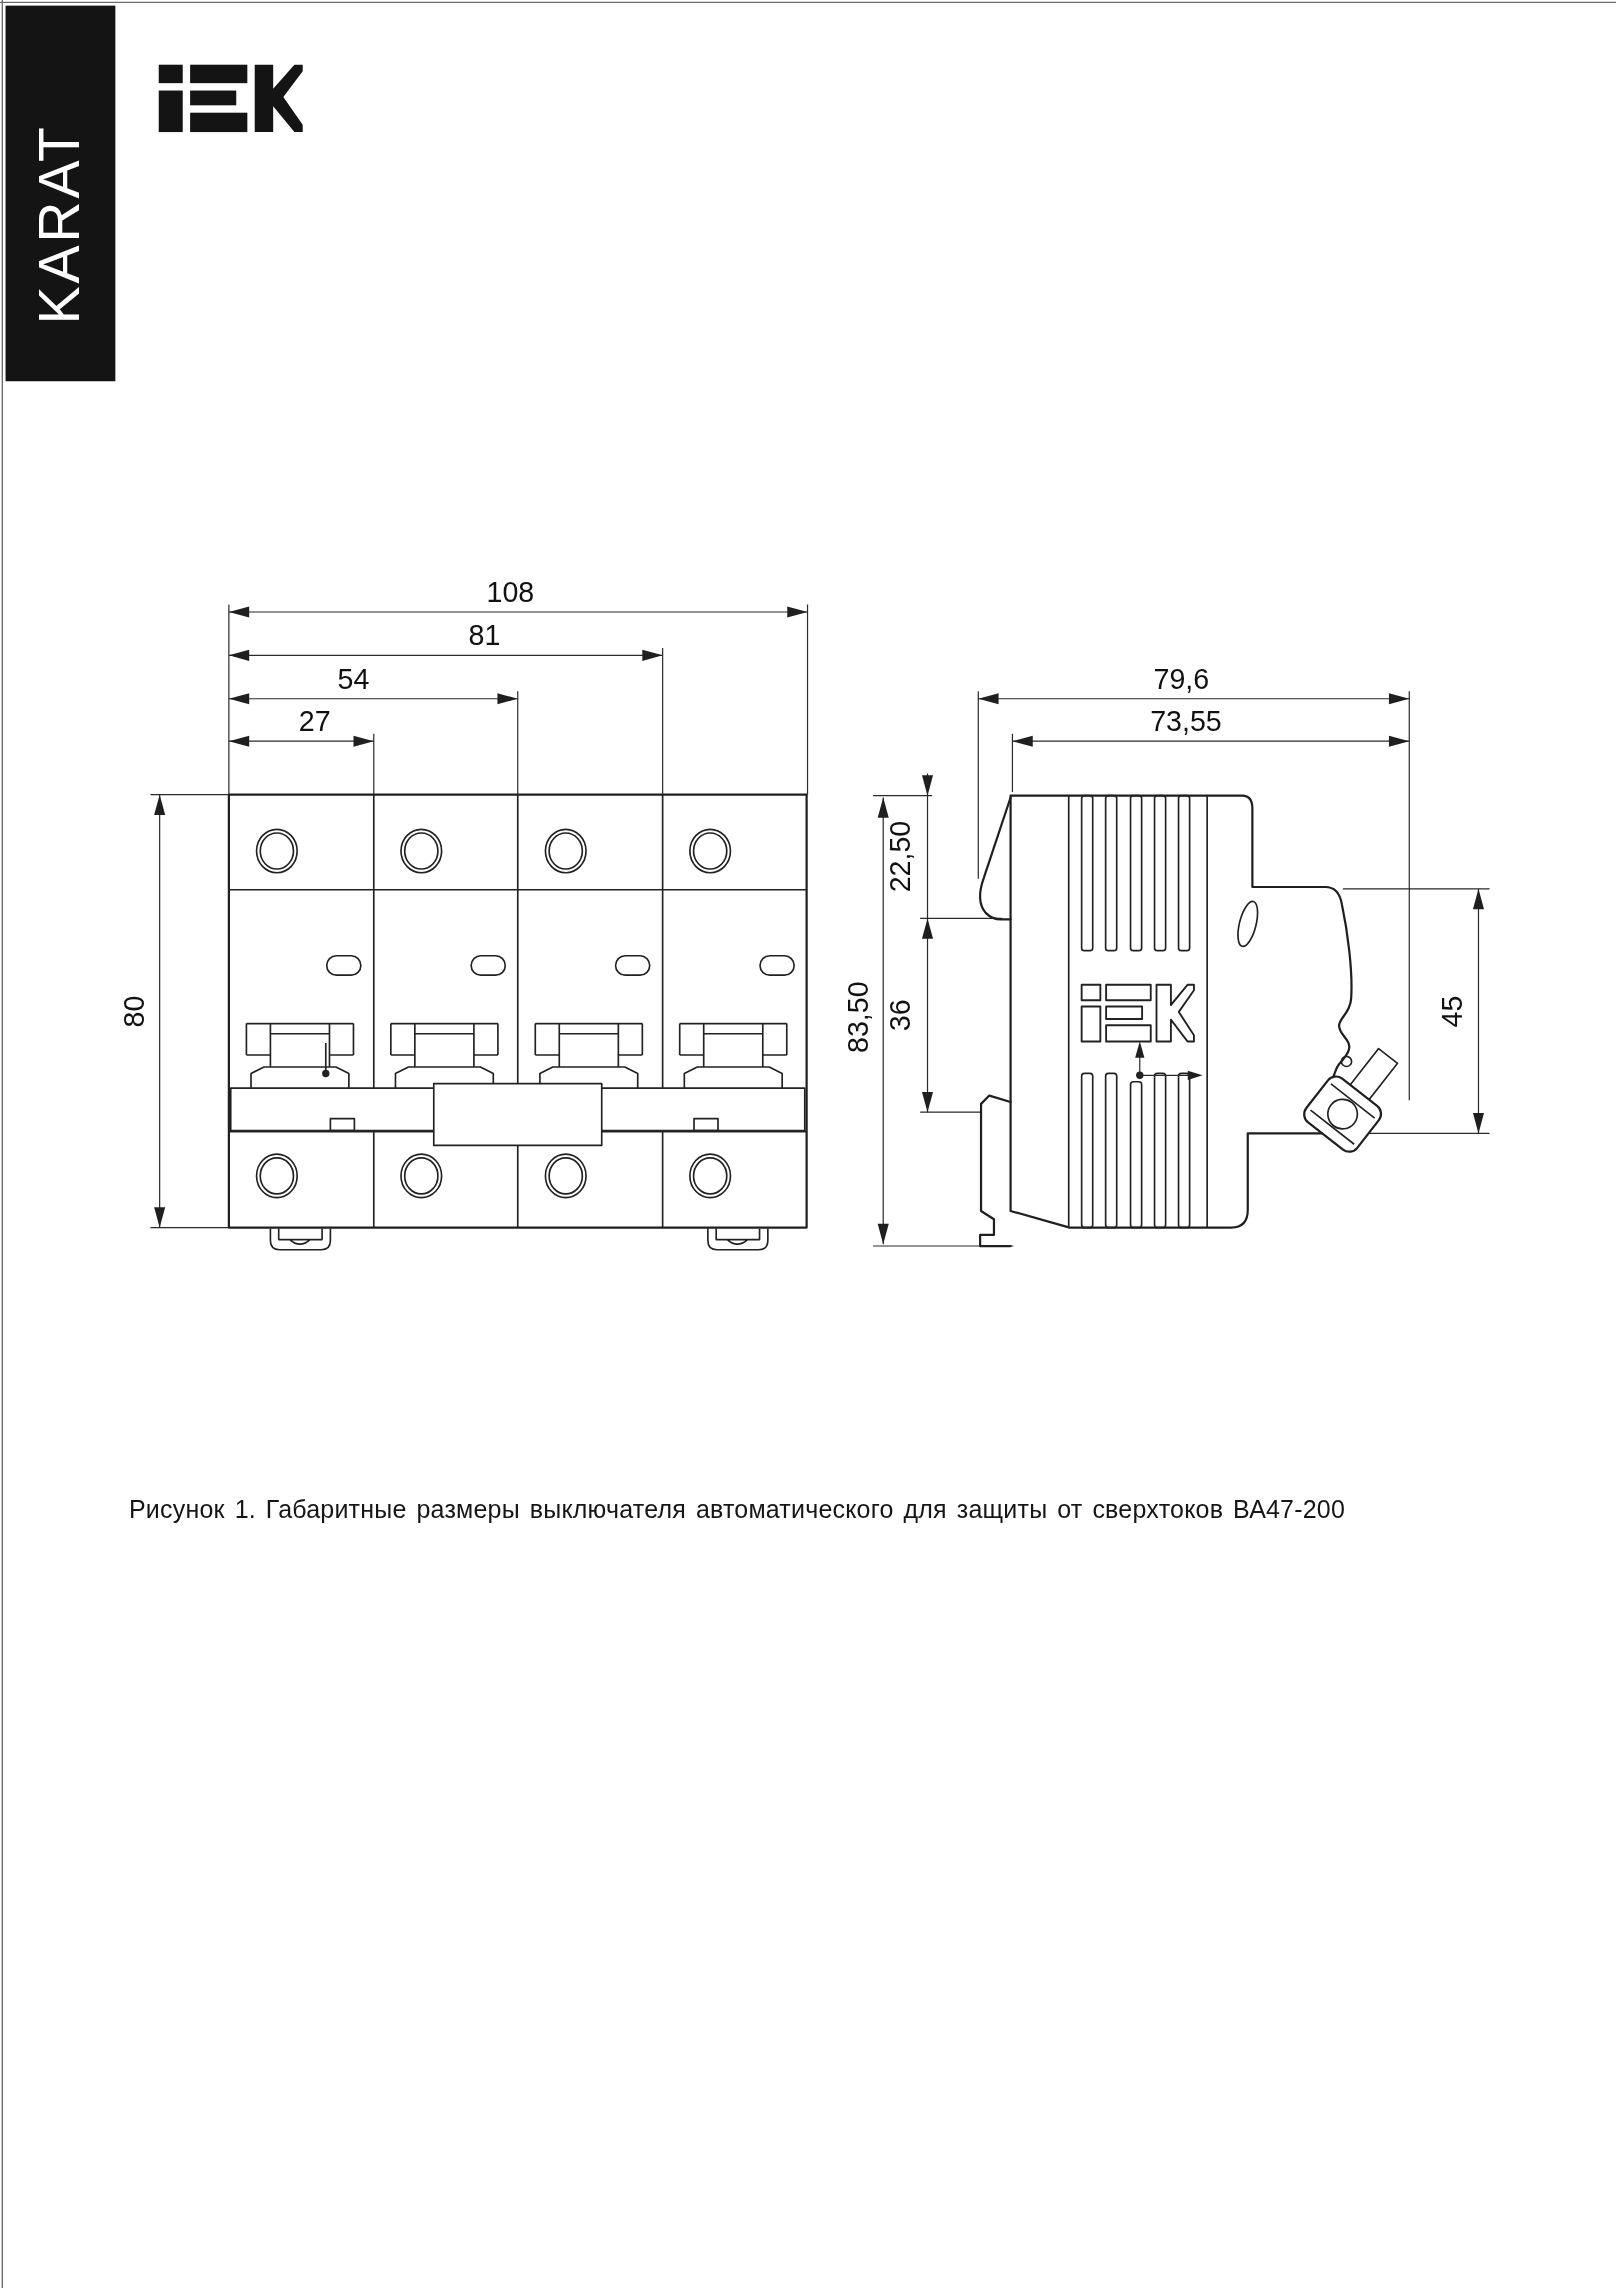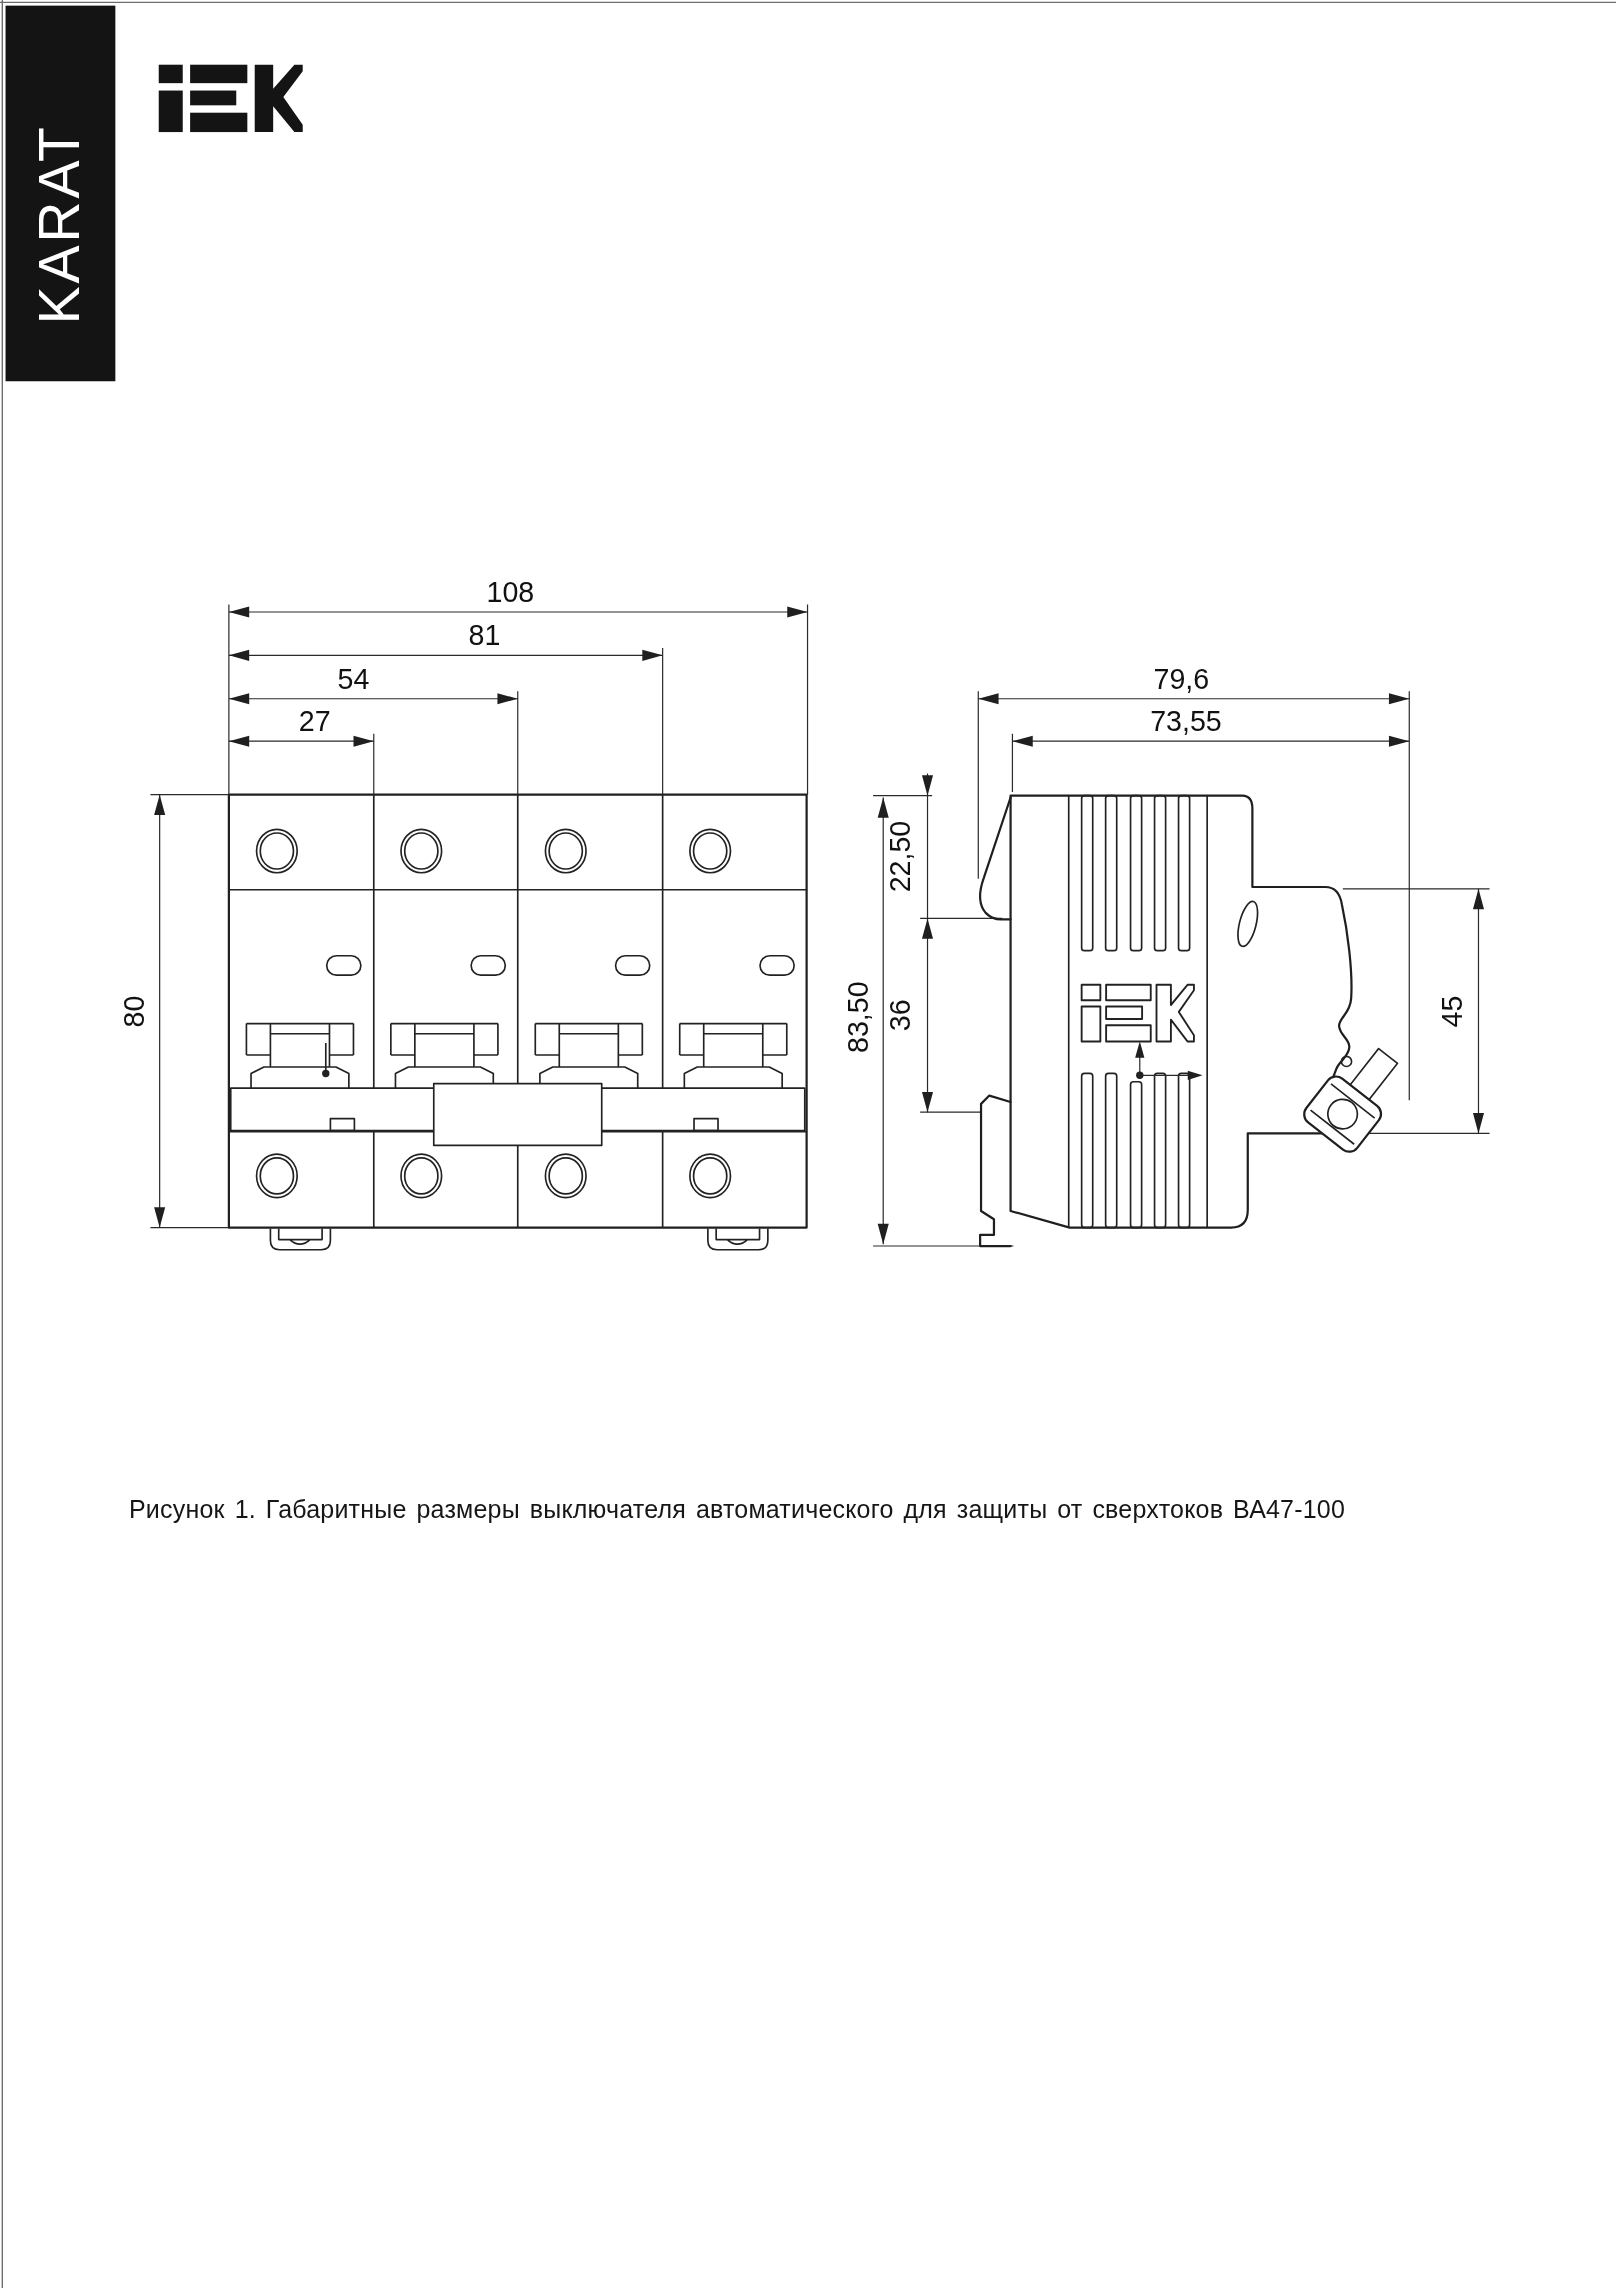--- a/index.html
+++ b/index.html
@@ -208,15 +208,15 @@
 
       <g transform="translate(1472,1185) rotate(38)">
         <rect x="-13" y="-52" width="26" height="56" class="inner whitefill"></rect>
         <rect x="-35" y="-2" width="70" height="60" rx="11" class="outline whitefill"></rect>
         <path class="inner" d="M-30,10 H30 M-30,46 H30"></path>
         <circle cx="0" cy="28" r="16" class="inner"></circle>
       </g>
     </g>
   </svg>
 
-  <div class="caption">Рисунок 1. Габаритные размеры выключателя автоматического для защиты от сверхтоков ВА47-100</div>
+  <div class="caption">Рисунок 1. Габаритные размеры выключателя автоматического для защиты от сверхтоков ВА47-200</div>
 </div>
 
 
 </body></html>

